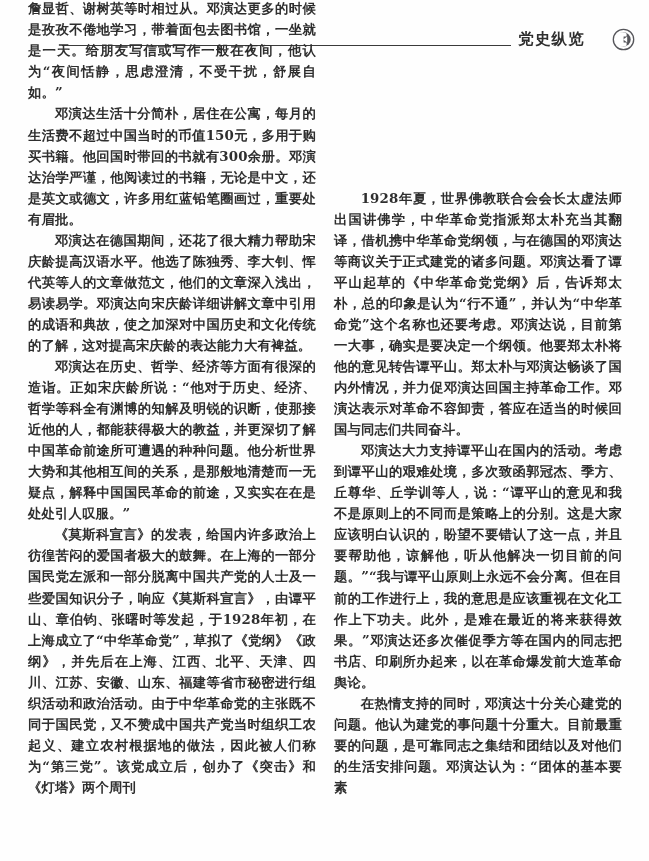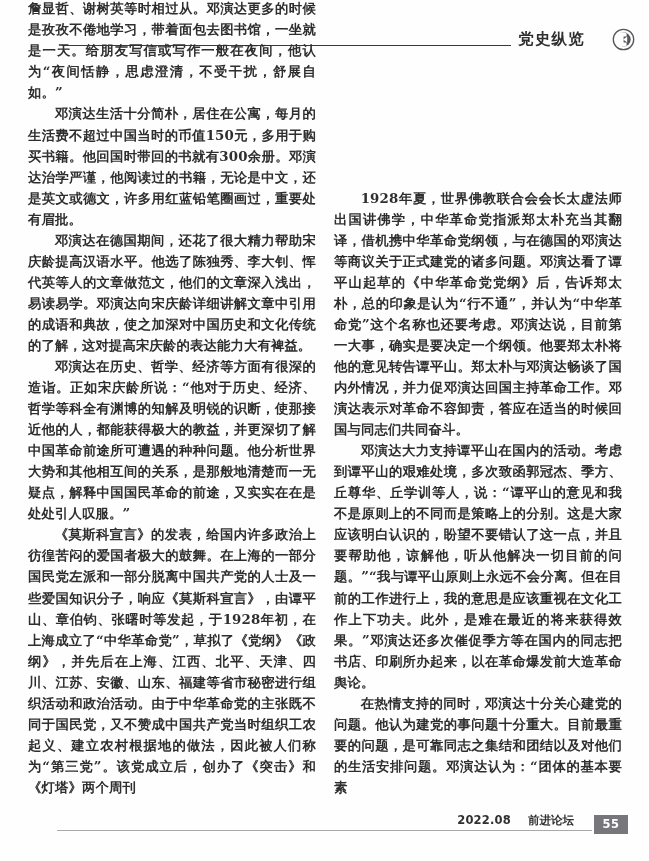--- a/index.html
+++ b/index.html
@@ -168,23 +168,14 @@
     </div>
 
     <div class="col">
       <p class="indent">1928年夏，世界佛教联合会会长太虚法师出国讲佛学，中华革命党指派郑太朴充当其翻译，借机携中华革命党纲领，与在德国的邓演达等商议关于正式建党的诸多问题。邓演达看了谭平山起草的《中华革命党党纲》后，告诉郑太朴，总的印象是认为“行不通”，并认为“中华革命党”这个名称也还要考虑。邓演达说，目前第一大事，确实是要决定一个纲领。他要郑太朴将他的意见转告谭平山。郑太朴与邓演达畅谈了国内外情况，并力促邓演达回国主持革命工作。邓演达表示对革命不容卸责，答应在适当的时候回国与同志们共同奋斗。</p>
       <p class="indent">邓演达大力支持谭平山在国内的活动。考虑到谭平山的艰难处境，多次致函郭冠杰、季方、丘尊华、丘学训等人，说：“谭平山的意见和我不是原则上的不同而是策略上的分别。这是大家应该明白认识的，盼望不要错认了这一点，并且要帮助他，谅解他，听从他解决一切目前的问题。”“我与谭平山原则上永远不会分离。但在目前的工作进行上，我的意思是应该重视在文化工作上下功夫。此外，是难在最近的将来获得效果。”邓演达还多次催促季方等在国内的同志把书店、印刷所办起来，以在革命爆发前大造革命舆论。</p>
       <p class="indent">在热情支持的同时，邓演达十分关心建党的问题。他认为建党的事问题十分重大。目前最重要的问题，是可靠同志之集结和团结以及对他们的生活安排问题。邓演达认为：“团体的基本要素</p>
     </div>
 
   </div>
 
-  <div class="footer">
-    <div class="footer-rule"></div>
-    <div class="footer-meta">
-      <span class="date">2022.08</span>
-      <span class="sep"></span>
-      <span>前进论坛</span>
-    </div>
-    <div class="footer-pageno">55</div>
-  </div>
 
 </div>
 
 </body></html>

